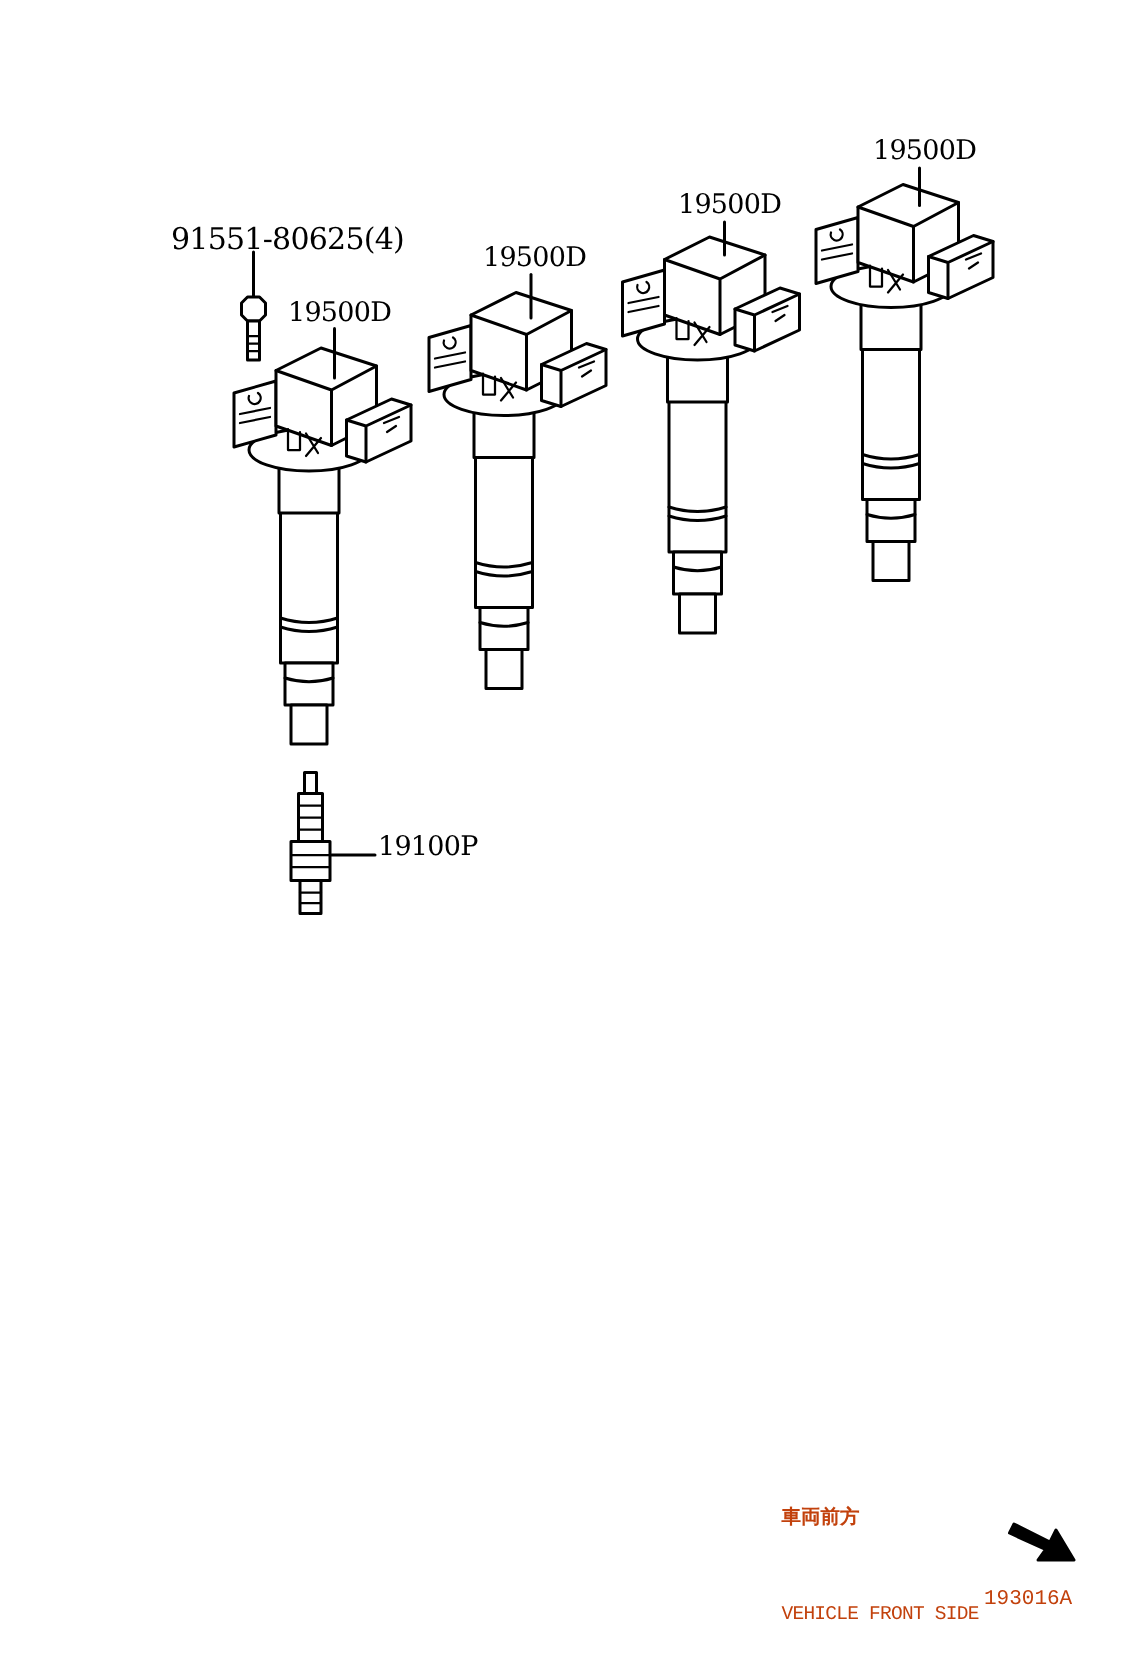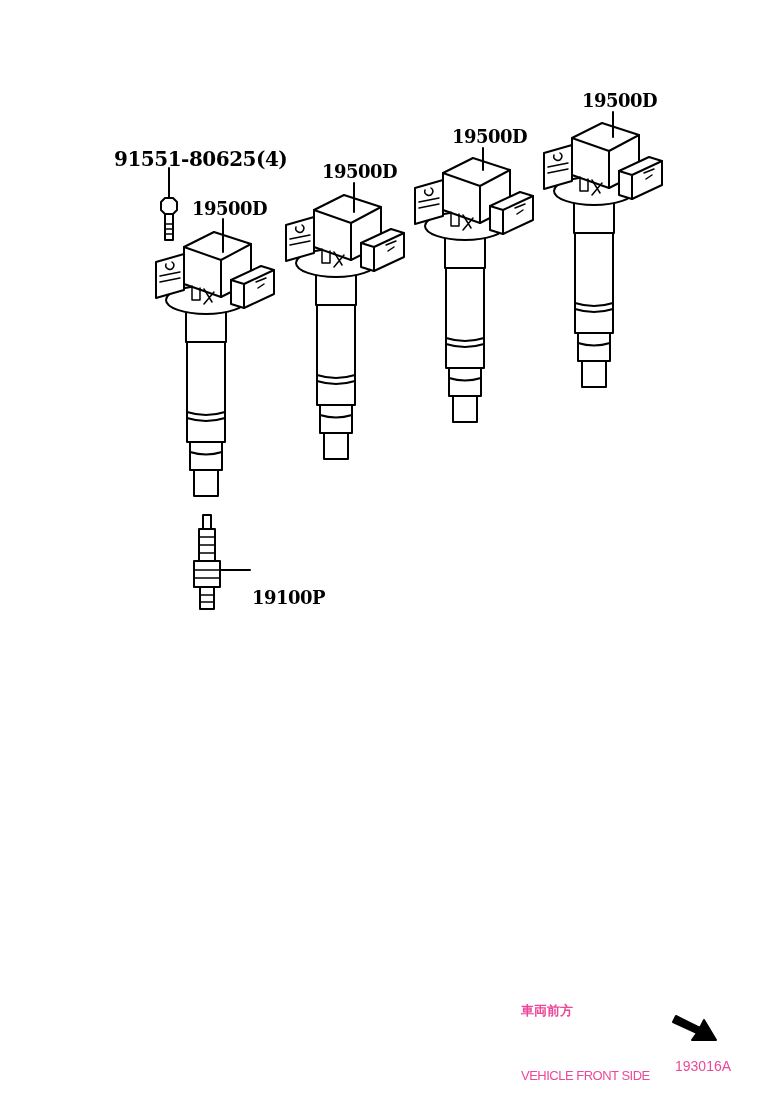--- a/index.html
+++ b/index.html
@@ -1,20 +1,20 @@
 <!DOCTYPE html>
 <html><head>
 <meta charset="utf-8">
 <style>
   html, body { margin: 0; padding: 0; background: #ffffff; }
   body { width: 760px; height: 1112px; position: relative; overflow: hidden; font-family: "DejaVu Serif", serif; }
-  .label { position: absolute; font-family: "DejaVu Serif", serif; font-weight: bold; color: #000; white-space: nowrap; letter-spacing: -0.5px; }
+  .label { position: absolute; font-family: "DejaVu Serif", serif; font-weight: normal; color: #000; white-space: nowrap; letter-spacing: -0.5px; }
   .part-num { font-size: 18px; }
   .part-num-bolt { font-size: 20px; }
-  .footer-text { position: absolute; font-family: Liberation Sans, sans-serif; color: #ec4899; white-space: nowrap; }
+  .footer-text { position: absolute; font-family: Liberation Mono, monospace; color: #c2410c; white-space: nowrap; }
   svg.drawing { position: absolute; left: 0; top: 0; }
   svg.drawing * { stroke: #000; stroke-width: 2; fill: #fff; stroke-linejoin: round; stroke-linecap: round; }
   svg.drawing .thin { stroke-width: 1.5; }
   svg.drawing .line { fill: none; }
   svg.drawing .solid { fill: #000; }
 </style>
 </head>
 <body>
 
 <svg class="drawing" width="760" height="1112" viewBox="0 0 760 1112">
@@ -88,17 +88,17 @@
   <g>
     <path class="solid" d="M676 1016 L700 1028 L704 1020 L716 1040 L692 1040 L697 1033 L673 1022 Z"></path>
   </g>
 </svg>
 
 <div class="label part-num-bolt" style="left:114px; top:147px;">91551-80625(4)</div>
 <div class="label part-num" style="left:192px; top:198px;">19500D</div>
 <div class="label part-num" style="left:322px; top:161px;">19500D</div>
 <div class="label part-num" style="left:452px; top:126px;">19500D</div>
 <div class="label part-num" style="left:582px; top:90px;">19500D</div>
-<div class="label part-num" style="left:252px; top:587px;">19100P</div>
+<div class="label part-num" style="left:252px; top:554px;">19100P</div>
 
 <div class="footer-text" style="left:521px; top:1002px; font-size:13px; font-weight:bold;">車両前方</div>
 <div class="footer-text" style="left:521px; top:1068px; font-size:13px; letter-spacing:-0.5px;">VEHICLE FRONT SIDE</div>
-<div class="footer-text" style="left:656px; top:1058px; font-size:14px;margin-left:19px;">193016A</div>
+<div class="footer-text" style="left:656px; top:1058px; font-size:14px;">193016A</div>
 
 </body></html>

